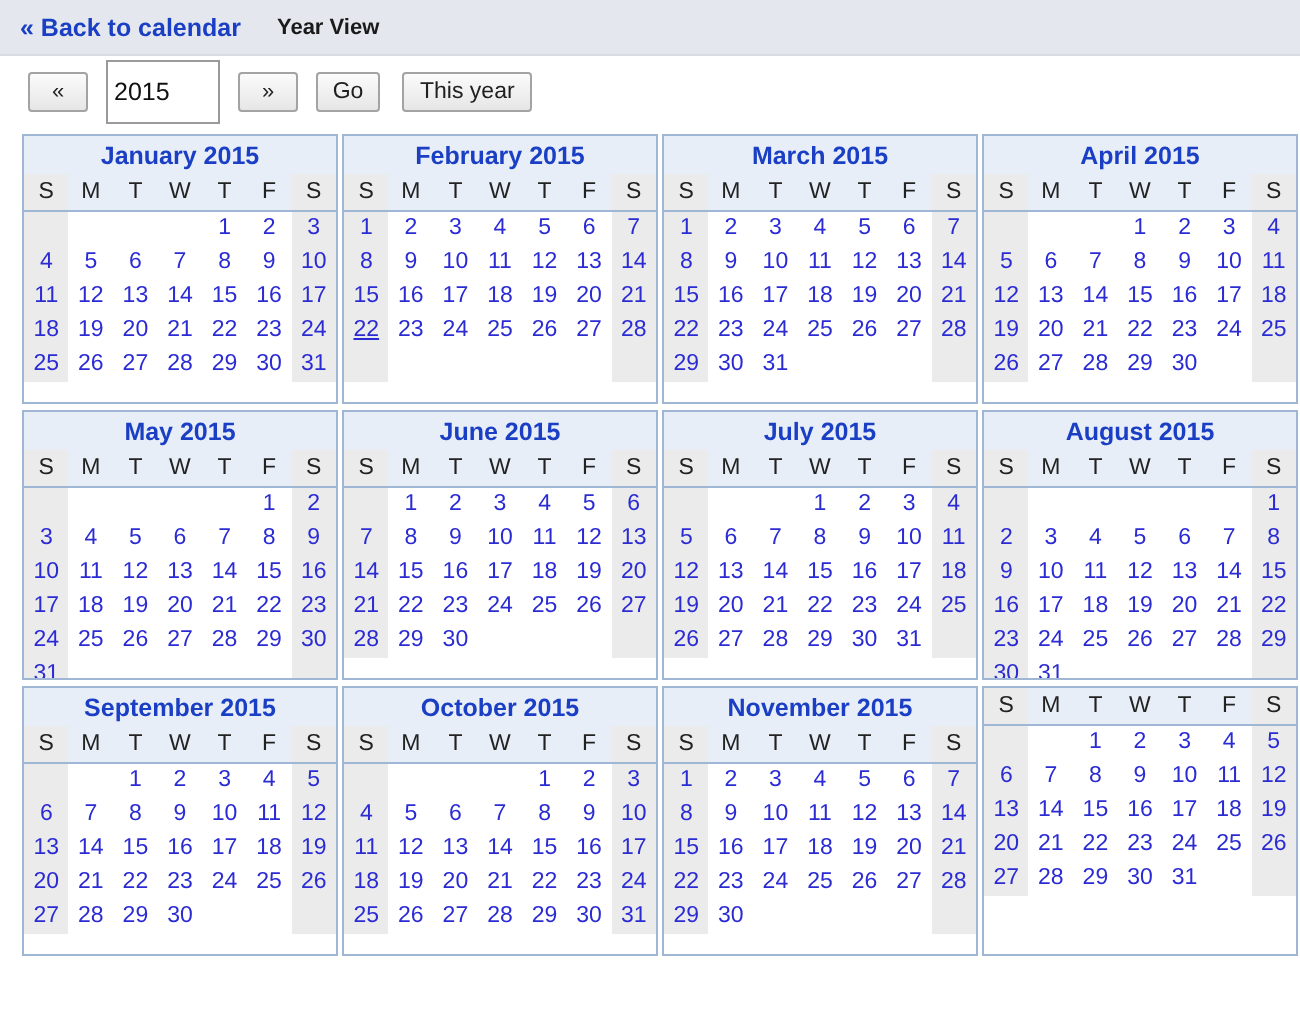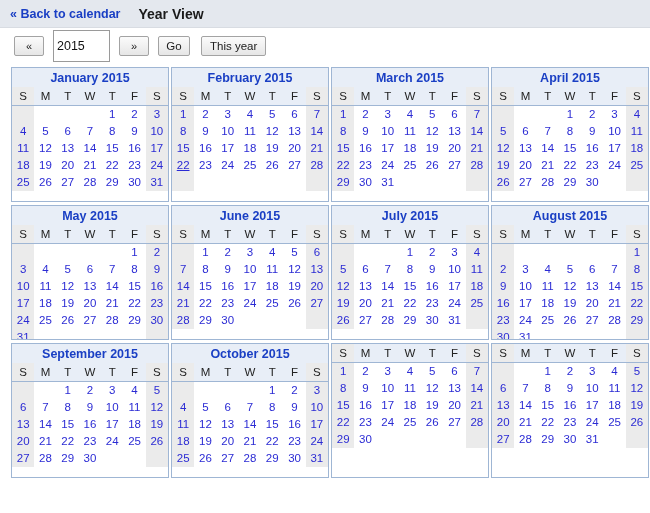--- a/index.html
+++ b/index.html
@@ -29,21 +29,21 @@
   .back-link {
     color: #1a3fc4;
     font-size: 12.5px;
     font-weight: bold;
     text-decoration: none;
     cursor: pointer;
     white-space: nowrap;
   }
   .view-title {
     margin-left: 18px;
-    font-size: 14px;
+    font-size: 11px;
     font-weight: bold;
     color: #1a1a1a;
     white-space: nowrap;
   }
 
   
   .toolbar {
     height: 36px;
     display: flex;
     align-items: center;
@@ -808,20 +808,21 @@
               <td><a class="day" href="#">27</a></td>
               <td><a class="day" href="#">28</a></td>
               <td><a class="day" href="#">29</a></td>
               <td><a class="day" href="#">30</a></td>
               <td class="we"><a class="day" href="#">31</a></td>
             </tr>
           </tbody>
         </table>
       </div>
       <div class="month-box">
+        <div class="month-title">November 2015</div>
         <table class="month-table">
           <thead>
             <tr>
               <th class="we">S</th>
               <th>M</th>
               <th>T</th>
               <th>W</th>
               <th>T</th>
               <th>F</th>
               <th class="we">S</th>

